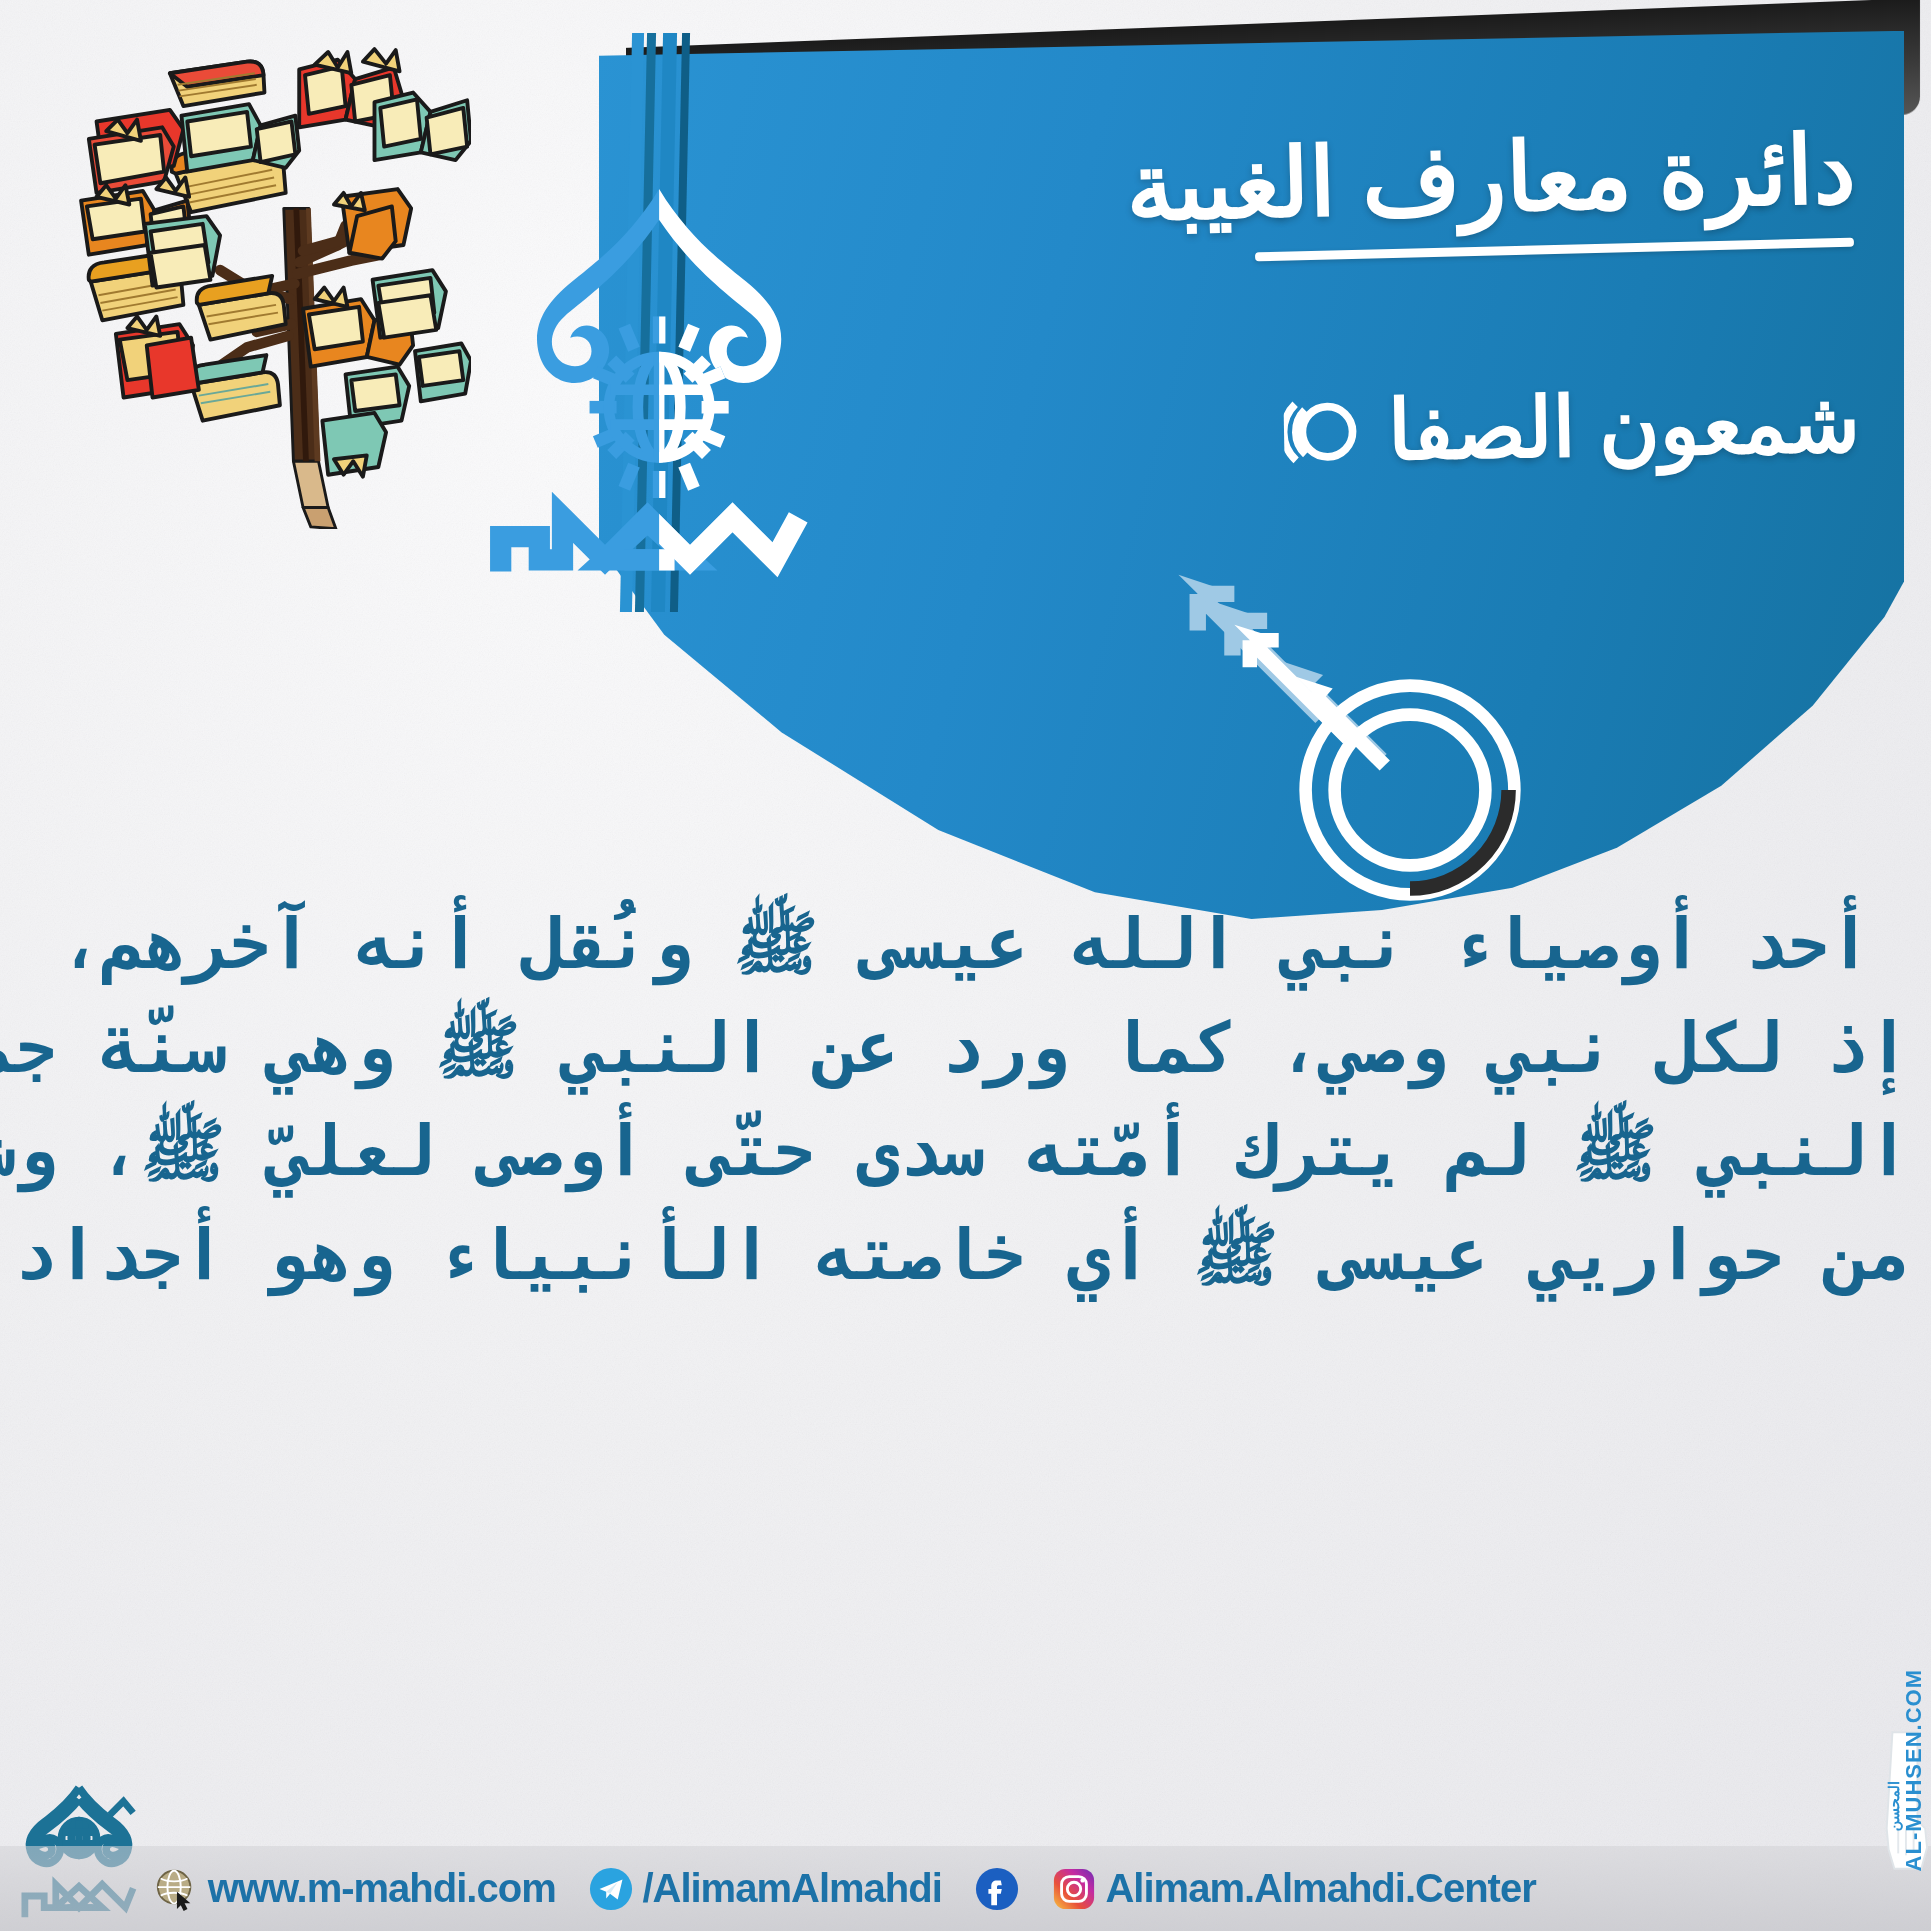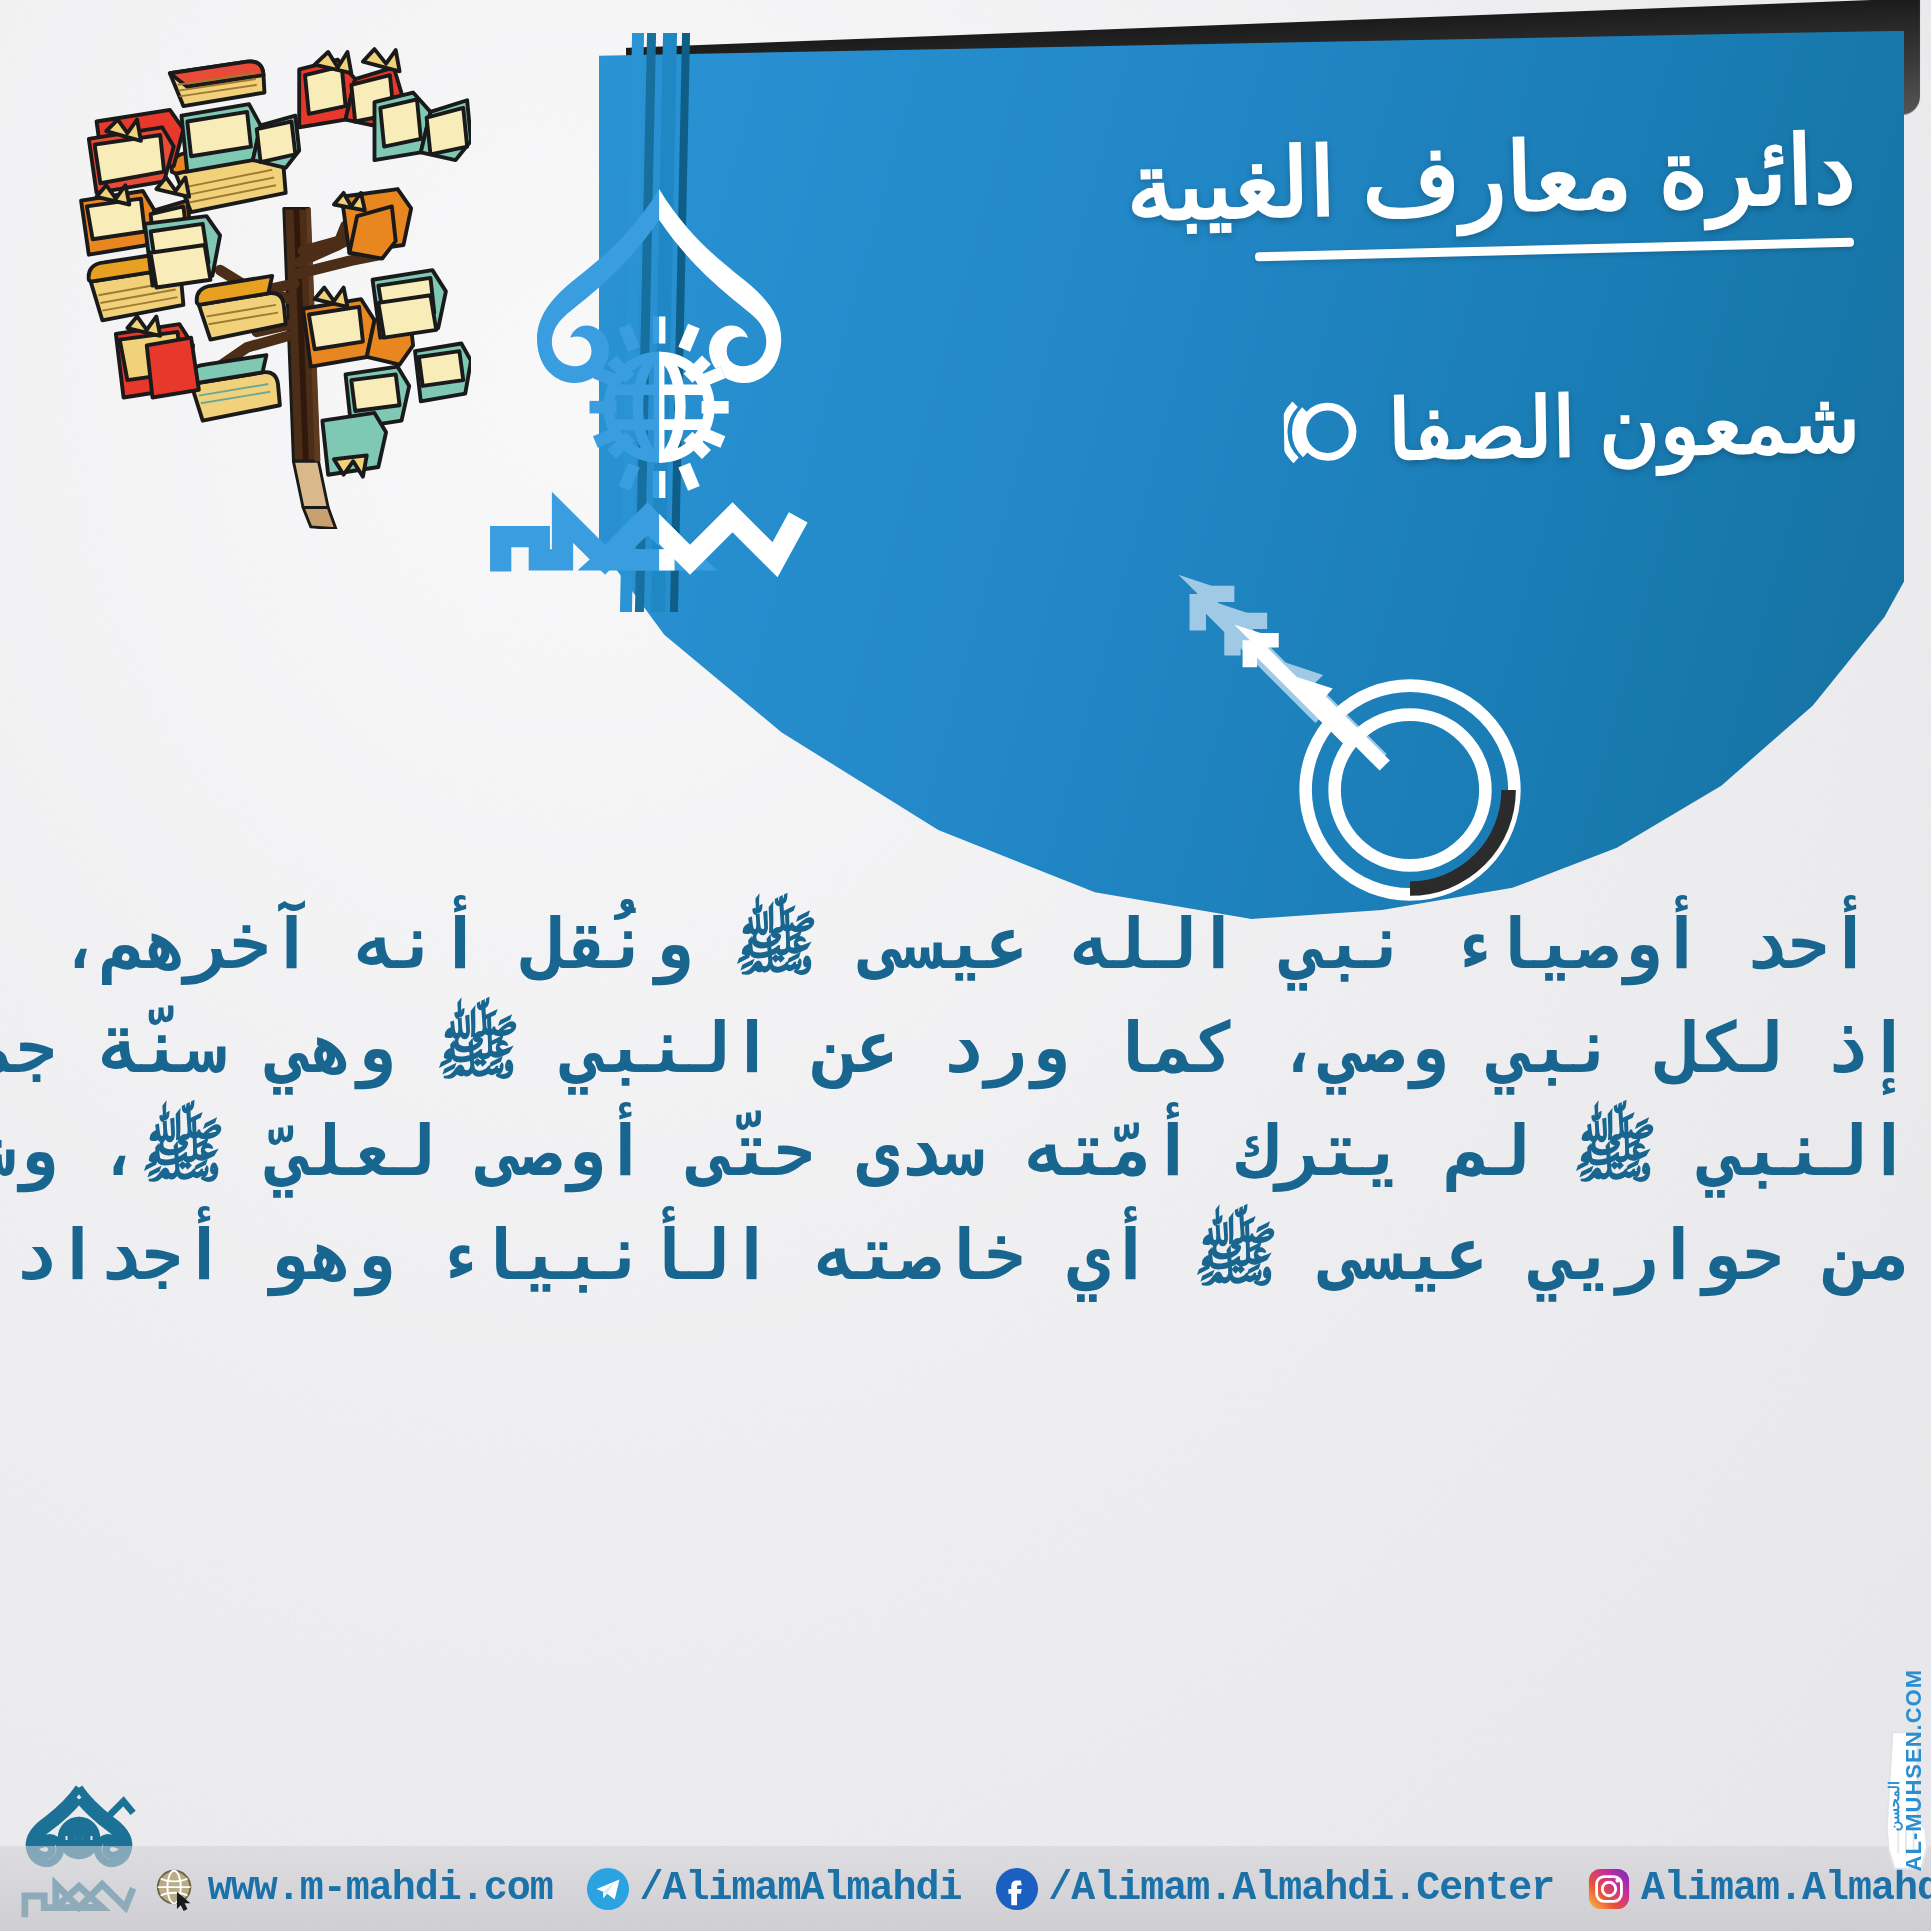--- a/index.html
+++ b/index.html
@@ -125,21 +125,21 @@
 
   
   .footer{
     position:absolute; left:0; bottom:0; width:1931px; height:85px;
     background:linear-gradient(180deg,rgba(210,210,214,.55) 0%, rgba(196,196,201,.72) 100%);
     display:flex; align-items:center; gap:33px; padding-left:154px;
     direction:ltr;
   }
   .fitem{ display:flex; align-items:center; gap:9.7px; }
   .fitem span{
-    font-family:Liberation Mono, monospace;
+    font-family:Liberation Sans, sans-serif;
     font-size:40px; font-weight:bold; color:#1c72a8;
     letter-spacing:-1px; white-space:nowrap;
   }
   .ficon{ width:44px; height:44px; flex:none; }
 
   .footer-emblem{ position:absolute; left:17.4px; bottom:5.8px; width:124px; height:145px; }
 
   
   .vwater{
     position:absolute; right:1.9px; bottom:58px;
@@ -496,21 +496,20 @@
         <path d="M18 26 L30 16 L22 28 Z" fill="#d6ecf8"></path>
       </svg>
       <span>/AlimamAlmahdi</span>
     </div>
 
     <div class="fitem">
       <svg class="ficon" viewBox="0 0 46 46">
         <circle cx="23" cy="23" r="22" fill="#1b5fc1"></circle>
         <path d="M27 14 h-4 c-4 0 -6 2 -6 6 v3 h-3 v5 h3 v12 h6 V28 h4 l1 -5 h-5 v-2 c0 -1.4 .6 -2 2 -2 h3 z" fill="#fff"></path>
       </svg>
-      <span>/Alimam.Almahdi.Center</span>
     </div>
 
     <div class="fitem">
       <svg class="ficon" viewBox="0 0 46 46">
         <defs>
           <linearGradient id="iggrad" x1="0" y1="1" x2="1" y2="0">
             <stop offset="0%" stop-color="#f9c440"></stop>
             <stop offset="35%" stop-color="#e8503a"></stop>
             <stop offset="70%" stop-color="#c32aa3"></stop>
             <stop offset="100%" stop-color="#6a2fb5"></stop>

